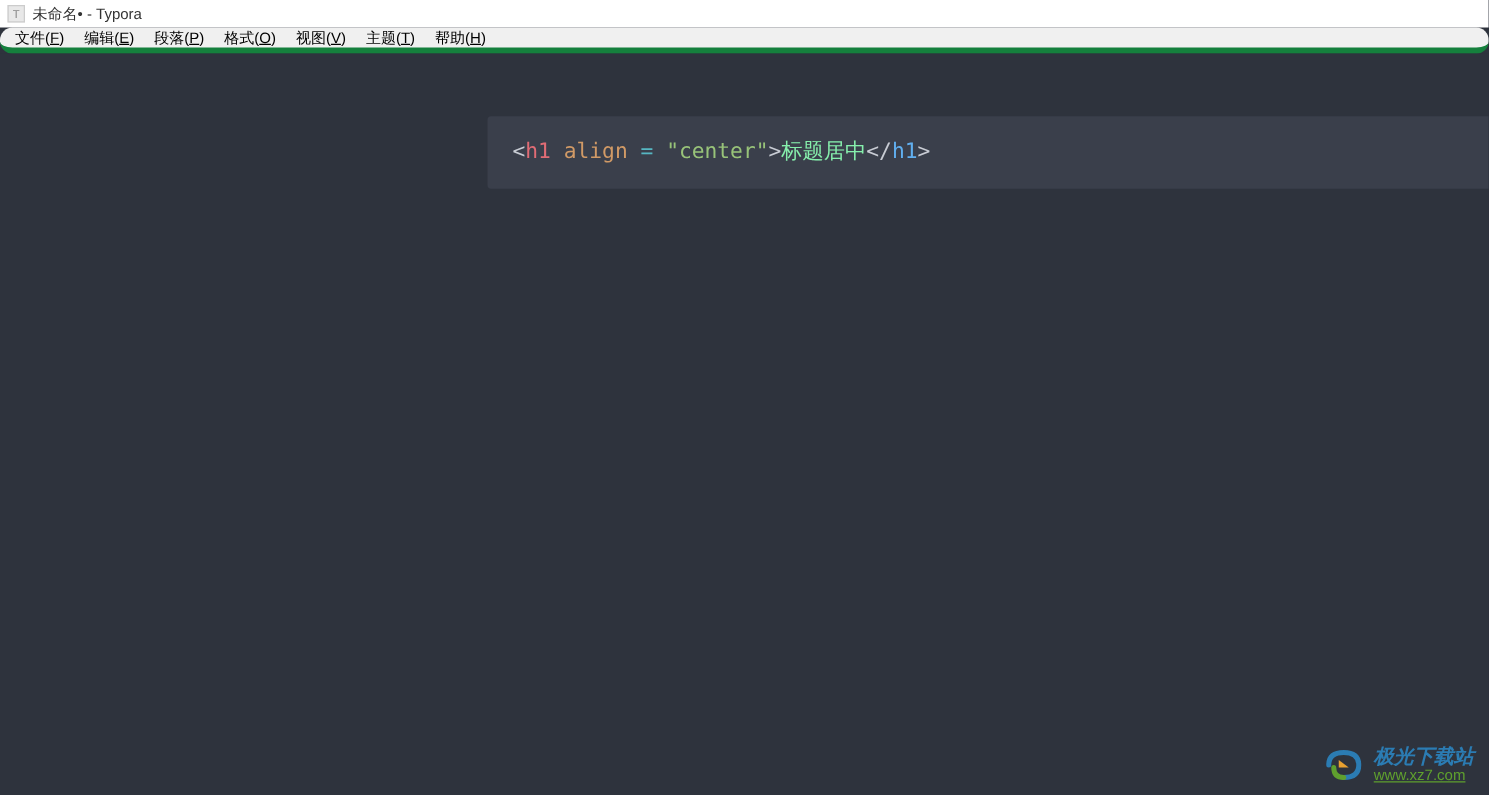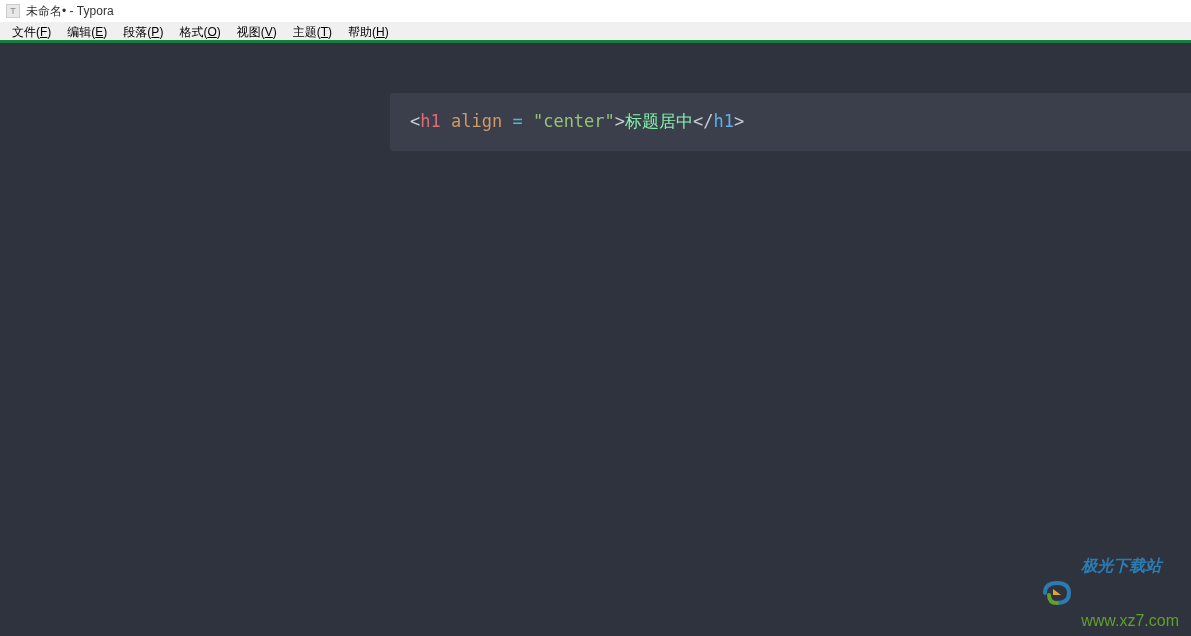--- a/index.html
+++ b/index.html
@@ -37,24 +37,25 @@
       align-items: center;
       justify-content: center;
       font-size: 9px;
       color: #888;
     }
     
     .menubar {
       background: #f0f0f0;
       height: 21px;
       display: flex;
-      align-items: flex-start;
+      align-items: center;
       padding-left: 4px;
-      border-bottom: 3px solid #15803d;
+      border-bottom: 5px solid #15803d;
       font-size: 12px;
+      border-radius: 10px;
     }
     
     .menu-item {
       padding: 2px 8px;
       cursor: pointer;
       color: #000;
     }
     
     .editor-area {
       background: #2e333d;
@@ -120,33 +121,33 @@
     
     .watermark-logo svg {
       width: 100%;
       height: 100%;
     }
     
     .watermark-text {
       display: flex;
       flex-direction: column;
       line-height: 1.1;
-      gap: 38px;
     }
     
     .watermark-name {
       font-size: 16px;
       font-weight: bold;
       font-style: italic;
       color: #2b7cb3;
     }
     
     .watermark-url {
-      font-size: 16px;
+      font-size: 12px;
       color: #5fa02e;
+      text-decoration: underline;
     }
     
     .underline-char {
       text-decoration: underline;
     }
   </style>
 </head>
 <body>
 
 <div class="titlebar">

